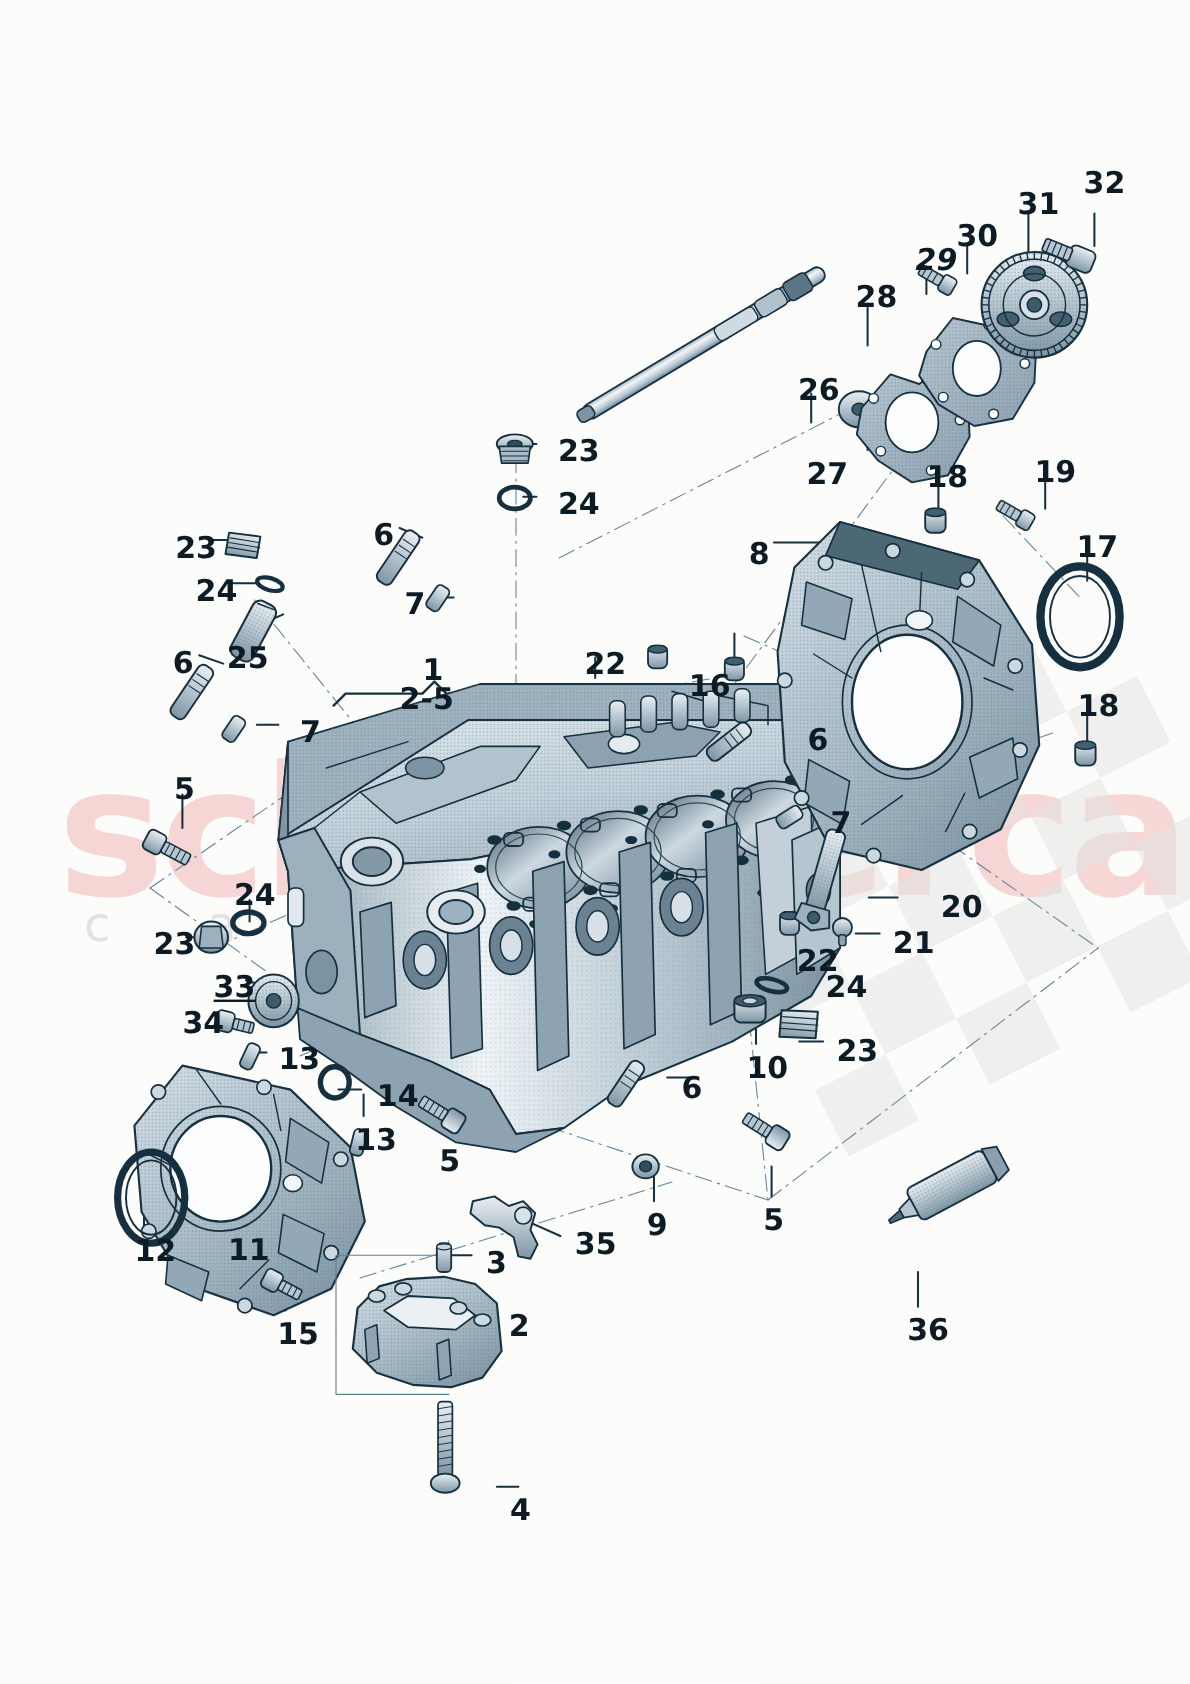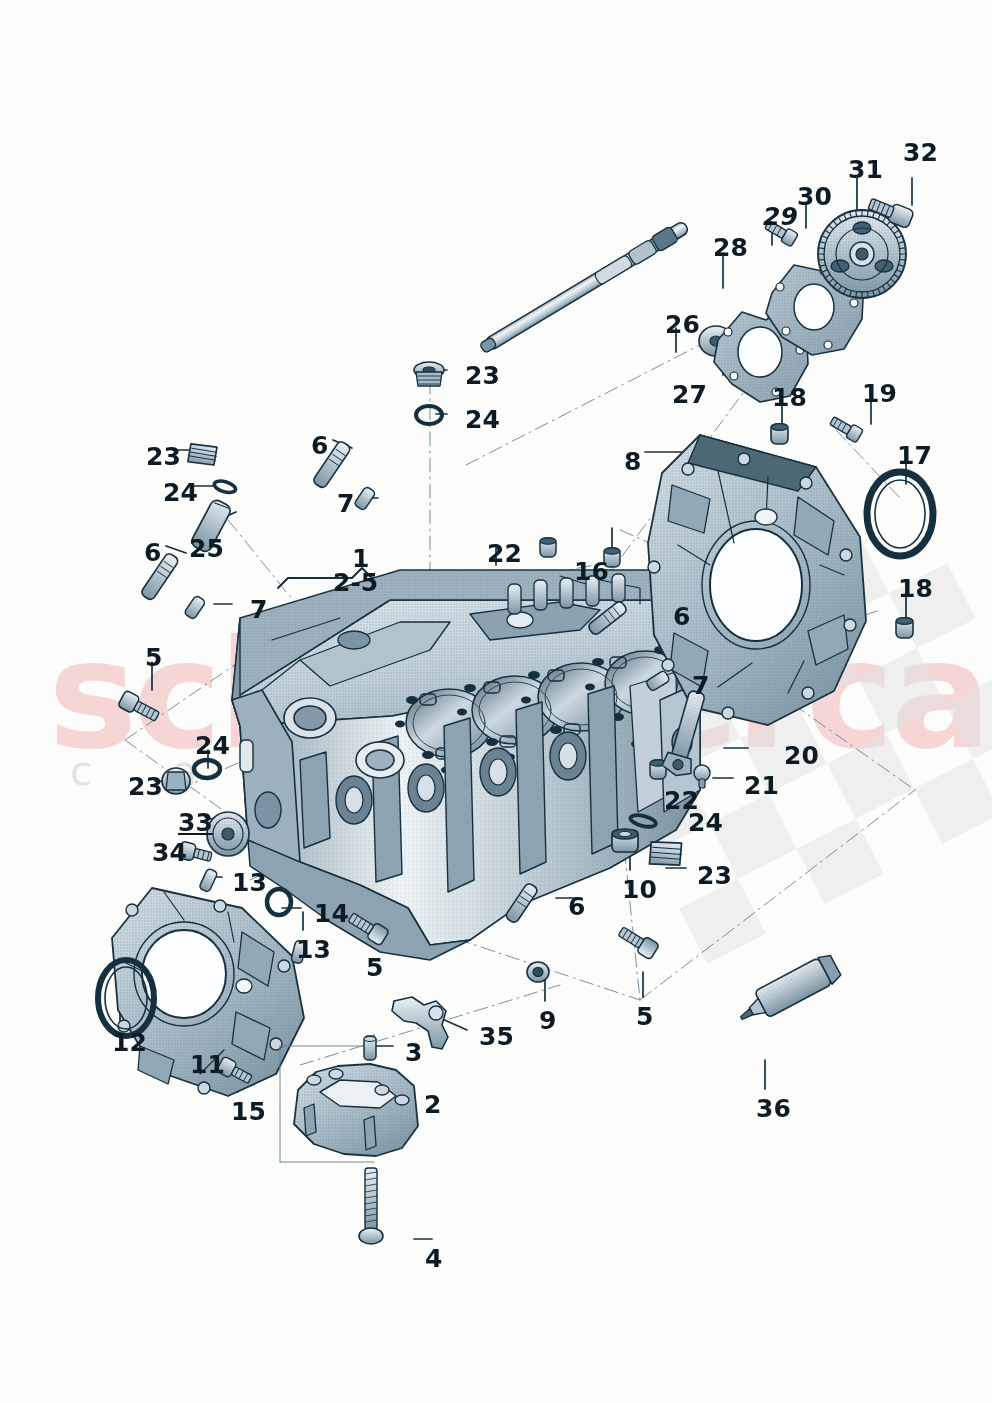--- a/index.html
+++ b/index.html
@@ -843,21 +843,21 @@
       <div class="cal" style="left: 144px; top: 540px;">6</div>
       <div class="cal" style="left: 311px; top: 433px;">6</div>
       <div class="cal" style="left: 673px; top: 604px;">6</div>
       <div class="cal" style="left: 568px; top: 894px;">6</div>
       <div class="cal" style="left: 250px; top: 597px;">7</div>
       <div class="cal" style="left: 337px; top: 491px;">7</div>
       <div class="cal" style="left: 692px; top: 673px;">7</div>
       <div class="cal" style="left: 624px; top: 449px;">8</div>
       <div class="cal" style="left: 539px; top: 1008px;">9</div>
       <div class="cal" style="left: 622px; top: 877px;">10</div>
-      <div class="cal" style="left: 190px; top: 1052px;">11</div>
+      <div class="cal" style="left: 190px; top: 1029px;">11</div>
       <div class="cal" style="left: 112px; top: 1030px;">12</div>
       <div class="cal" style="left: 232px; top: 870px;">13</div>
       <div class="cal" style="left: 296px; top: 937px;">13</div>
       <div class="cal" style="left: 314px; top: 901px;">14</div>
       <div class="cal" style="left: 231px; top: 1099px;">15</div>
       <div class="cal" style="left: 574px; top: 511px; margin-top: 48px;">16</div>
       <div class="cal" style="left: 897px; top: 443px;">17</div>
       <div class="cal" style="left: 772px; top: 385px;">18</div>
       <div class="cal" style="left: 898px; top: 576px;">18</div>
       <div class="cal" style="left: 862px; top: 381px; text-align: right;">19</div>

